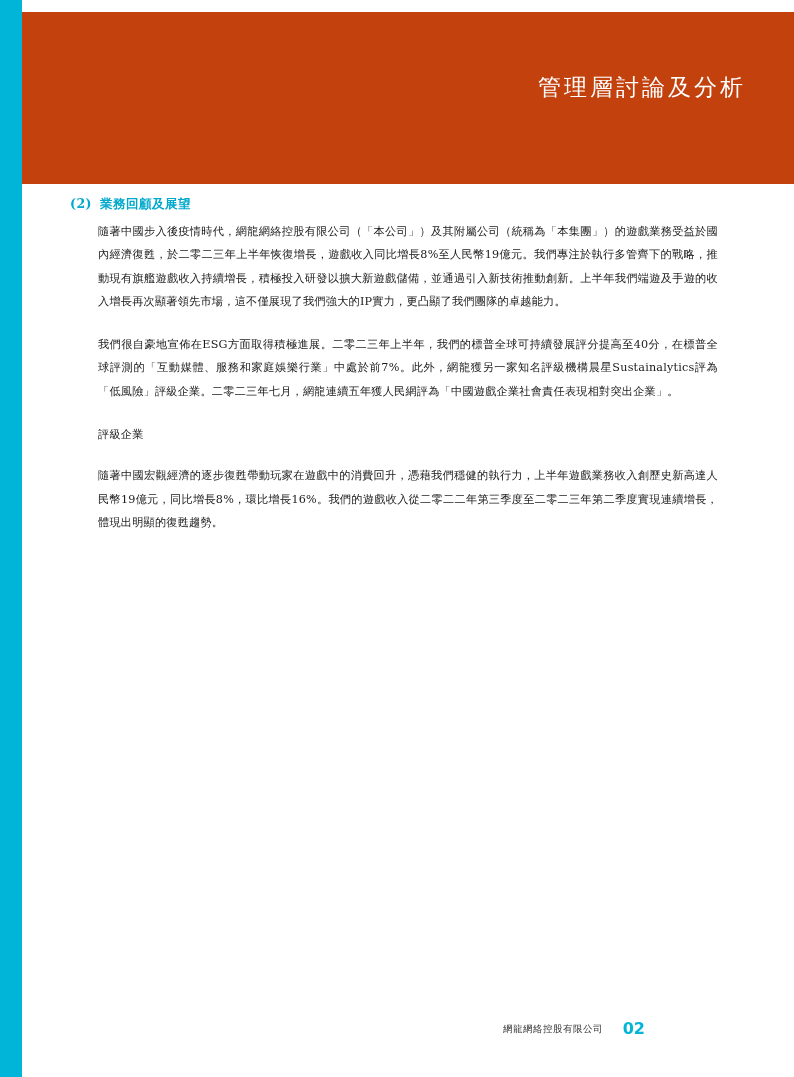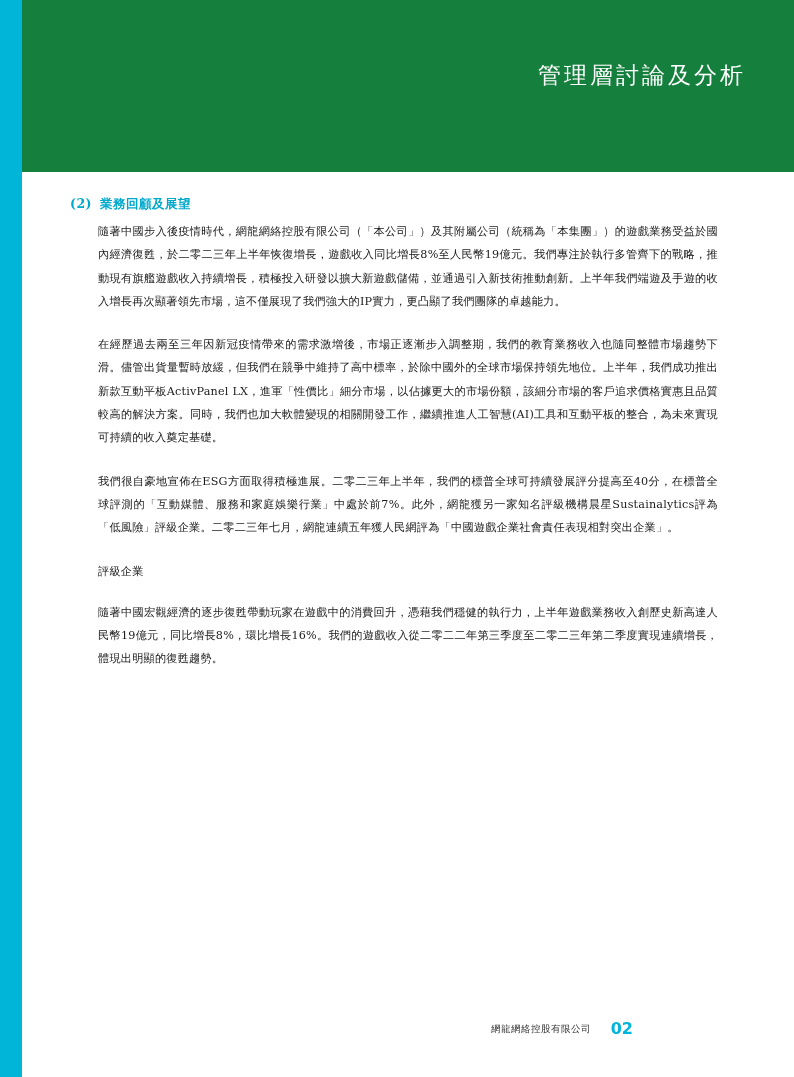--- a/index.html
+++ b/index.html
@@ -26,24 +26,24 @@
     position: absolute;
     left: 0; top: 0;
     width: 22px;
     height: 1077px;
     background: #00b5d8;
   }
   
   .header-band {
     position: absolute;
     left: 22px;
-    top: 0;
+    top: 12px;
     width: 772px;
     height: 172px;
-    background: #15803d;
+    background: #c2410c;
   }
   .header-title {
     position: absolute;
     right: 48px;
     top: 60px;
     font-size: 23px;
     letter-spacing: 3px;
     color: #ffffff;
     font-family: "DejaVu Serif", serif;
     font-weight: normal;
@@ -85,21 +85,21 @@
     font-size: 11.2px;
     line-height: 2.08;
     color: #1a1a1a;
     font-family: "DejaVu Serif", serif;
     margin: 0 0 18px 0;
     letter-spacing: 0.2px;
   }
   
   .footer {
     position: absolute;
-    left: 0;
+    left: 12px;
     bottom: 36px;
     width: 669px;
     height: 20px;
   }
   .footer-company {
     position: absolute;
     right: 78px;
     top: 2px;
     font-size: 9.5px;
     color: #333333;
@@ -129,21 +129,20 @@
   </div>
 
   <div class="content">
 
     <div class="section-heading">
       <span class="num">(2)</span><span>業務回顧及展望</span>
     </div>
 
     <div class="body-block">
       <p class="para">隨著中國步入後疫情時代，網龍網絡控股有限公司（「本公司」）及其附屬公司（統稱為「本集團」）的遊戲業務受益於國內經濟復甦，於二零二三年上半年恢復增長，遊戲收入同比增長8%至人民幣19億元。我們專注於執行多管齊下的戰略，推動現有旗艦遊戲收入持續增長，積極投入研發以擴大新遊戲儲備，並通過引入新技術推動創新。上半年我們端遊及手遊的收入增長再次顯著領先市場，這不僅展現了我們強大的IP實力，更凸顯了我們團隊的卓越能力。</p>
-      <p class="para">在經歷過去兩至三年因新冠疫情帶來的需求激增後，市場正逐漸步入調整期，我們的教育業務收入也隨同整體市場趨勢下滑。儘管出貨量暫時放緩，但我們在競爭中維持了高中標率，於除中國外的全球市場保持領先地位。上半年，我們成功推出新款互動平板ActivPanel LX，進軍「性價比」細分市場，以佔據更大的市場份額，該細分市場的客戶追求價格實惠且品質較高的解決方案。同時，我們也加大軟體變現的相關開發工作，繼續推進人工智慧(AI)工具和互動平板的整合，為未來實現可持續的收入奠定基礎。</p>
       <p class="para">我們很自豪地宣佈在ESG方面取得積極進展。二零二三年上半年，我們的標普全球可持續發展評分提高至40分，在標普全球評測的「互動媒體、服務和家庭娛樂行業」中處於前7%。此外，網龍獲另一家知名評級機構晨星Sustainalytics評為「低風險」評級企業。二零二三年七月，網龍連續五年獲人民網評為「中國遊戲企業社會責任表現相對突出企業」。</p>
 
       <p class="subheading">評級企業</p>
 
       <p class="para">隨著中國宏觀經濟的逐步復甦帶動玩家在遊戲中的消費回升，憑藉我們穩健的執行力，上半年遊戲業務收入創歷史新高達人民幣19億元，同比增長8%，環比增長16%。我們的遊戲收入從二零二二年第三季度至二零二三年第二季度實現連續增長，體現出明顯的復甦趨勢。</p>
     </div>
 
   </div>
 
   <div class="footer">

